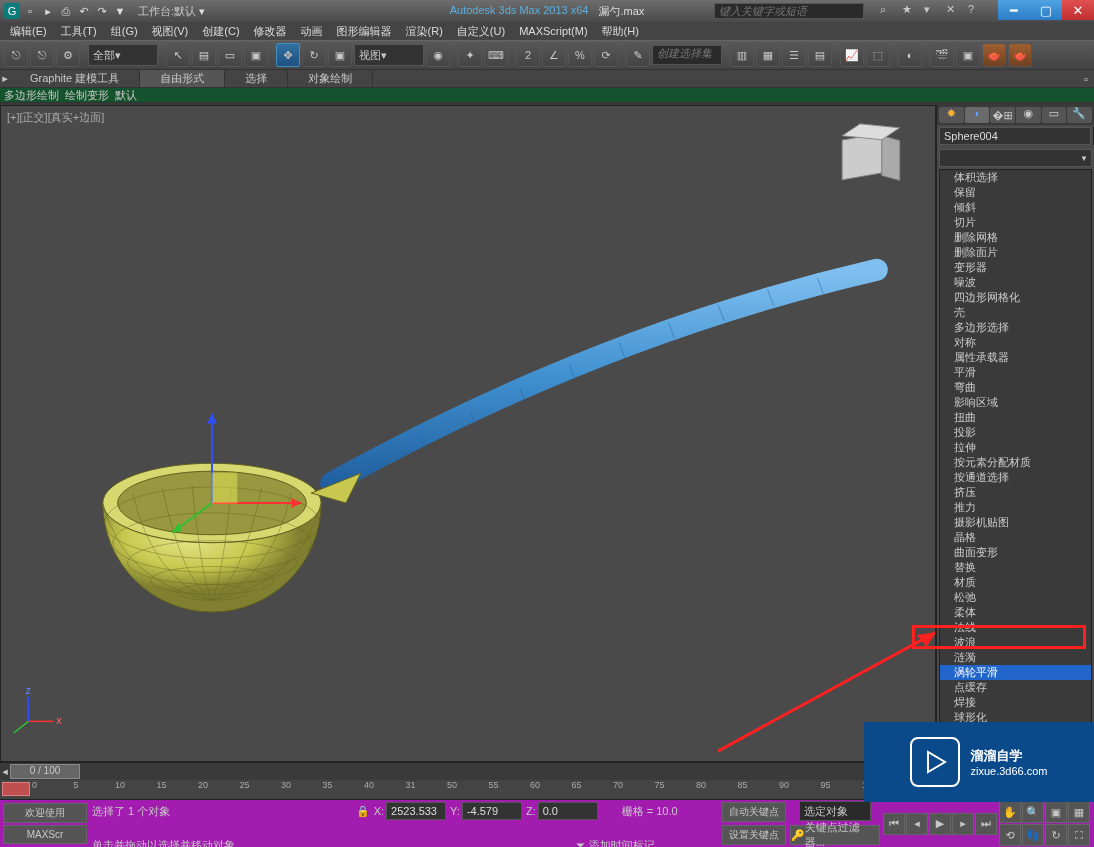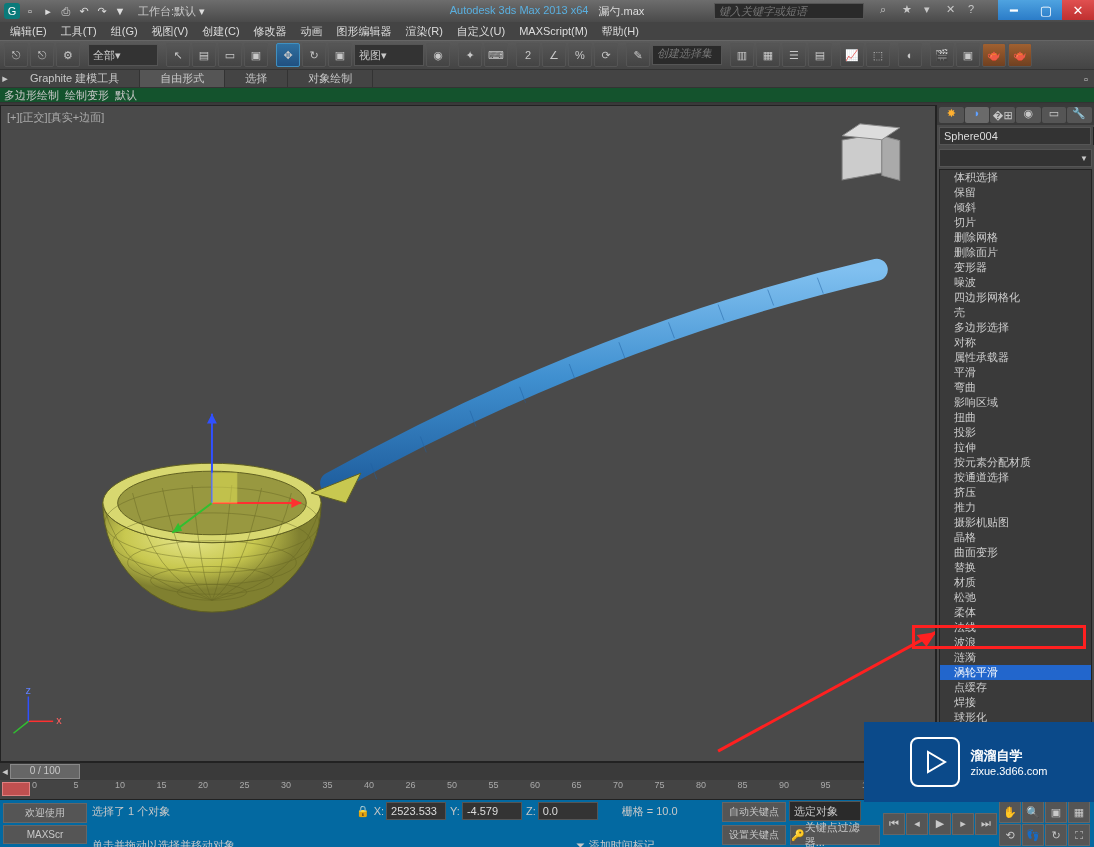--- a/index.html
+++ b/index.html
@@ -45,21 +45,21 @@
 .mod-dropdown{height:18px;background:#333;border:1px solid #555;margin:2px;display:flex;align-items:center;padding:0 4px;position:relative}
 .mod-dropdown::after{content:'▼';position:absolute;right:3px;font-size:8px}
 .mod-list{flex:1;background:#3a3a3a;margin:0 2px;overflow-y:auto;border:1px solid #222;position:relative}
 .mod-item{padding:1px 14px;color:#ccc;font-size:11px;line-height:13px;white-space:nowrap}
 .mod-item.selected{background:#2266cc;color:#fff}
 .timeline{position:absolute;bottom:48px;left:0;right:0;height:37px;background:#444;border-top:1px solid #222}
 .time-slider{height:17px;background:#3a3a3a;display:flex;align-items:center;position:relative}
 .slider-thumb{position:absolute;left:10px;width:70px;height:15px;background:#666;border:1px solid #888;text-align:center;font-size:10px}
 .time-ruler{height:20px;background:#444;position:relative;display:flex}
 .tick{position:absolute;top:0;font-size:9px;color:#aaa}
-.statusbar{position:absolute;bottom:0;left:0;right:0;height:48px;background:#0369a1;border-top:1px solid #222;display:flex}
+.statusbar{position:absolute;bottom:0;left:0;right:0;height:48px;background:#a21caf;border-top:1px solid #222;display:flex}
 .status-left{width:90px;display:flex;flex-direction:column;padding:2px}
 .status-btn{height:20px;background:#555;border:1px solid #666;margin:1px;font-size:10px;display:flex;align-items:center;justify-content:center}
 .status-mid{flex:1;display:flex;flex-direction:column;padding:2px;gap:18px}
 .status-row{display:flex;align-items:center;gap:4px;height:20px}
 .coord-box{display:flex;align-items:center;gap:2px}
 .coord-box input{width:60px;height:18px;background:#333;border:1px solid #555;padding:0 4px;color:#ddd}
 .status-right{display:flex;align-items:center;gap:2px;padding:0 4px}
 .anim-controls{display:flex;gap:1px}
 .anim-btn{width:22px;height:22px;background:#555;border:1px solid #666;display:flex;align-items:center;justify-content:center}
 .watermark{position:absolute;right:0;bottom:45px;width:230px;height:80px;background:#0b4a8a;display:flex;align-items:center;justify-content:center;gap:10px;z-index:50}
@@ -336,21 +336,21 @@
     <div style="position:absolute;left:2px;top:2px;width:28px;height:14px;background:#c05050;border:1px solid #e08080"></div>
   <div class="tick" style="left: 32px;">0</div>
       <div class="tick" style="left: 73.5px;">5</div>
       <div class="tick" style="left: 115px;">10</div>
       <div class="tick" style="left: 156.5px;">15</div>
       <div class="tick" style="left: 198px;">20</div>
       <div class="tick" style="left: 239.5px;">25</div>
       <div class="tick" style="left: 281px;">30</div>
       <div class="tick" style="left: 322.5px; text-align: right;">35</div>
       <div class="tick" style="left: 364px;">40</div>
-      <div class="tick" style="left: 405.5px;">26</div>
+      <div class="tick" style="left: 405.5px;">31</div>
       <div class="tick" style="left: 447px;">50</div>
       <div class="tick" style="left: 488.5px;">55</div>
       <div class="tick" style="left: 530px;">60</div>
       <div class="tick" style="left: 571.5px;">65</div>
       <div class="tick" style="left: 613px;">70</div>
       <div class="tick" style="left: 654.5px;">75</div>
       <div class="tick" style="left: 696px;">80</div>
       <div class="tick" style="left: 737.5px;">85</div>
       <div class="tick" style="left: 779px;">90</div>
       <div class="tick" style="left: 820.5px;">95</div>
@@ -382,21 +382,21 @@
       <span style="margin-left:20px">栅格 = 10.0</span>
     </div>
     <div class="status-row">
       <span style="width:480px">单击并拖动以选择并移动对象</span>
       <span>⏷</span>
       <span>添加时间标记</span>
     </div>
   </div>
   <div class="status-right">
     <div style="display:flex;flex-direction:column;gap:1px">
-      <div style="display:flex;gap:2px">
+      <div style="display:flex;gap:12px">
         <div class="status-btn" style="width:64px">自动关键点</div>
         <input class="tb-input" style="width: 72px;" value="选定对象">
       </div>
       <div style="display:flex;gap:2px">
         <div class="status-btn" style="width:64px">设置关键点</div>
         <div class="status-btn" style="width:90px;font-size:9px">
             <span>🔑</span>
             <span>关键点过滤器...</span>
           </div>
       </div>

